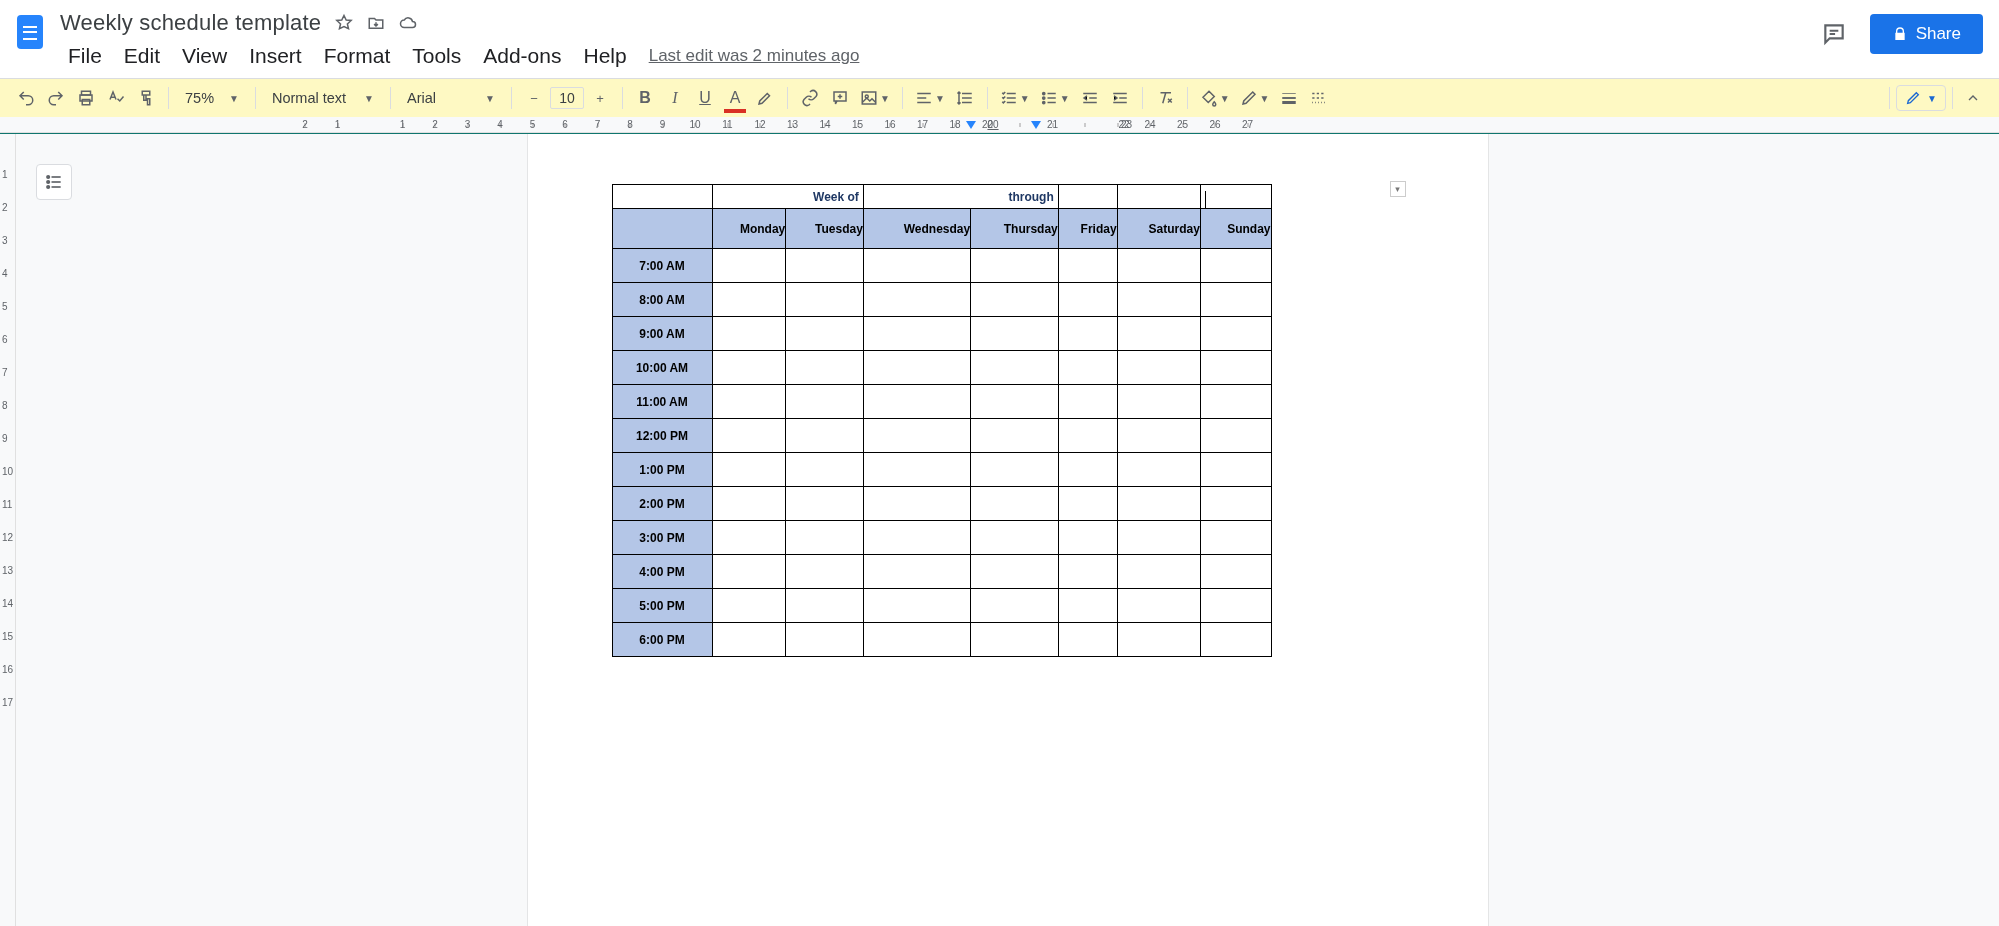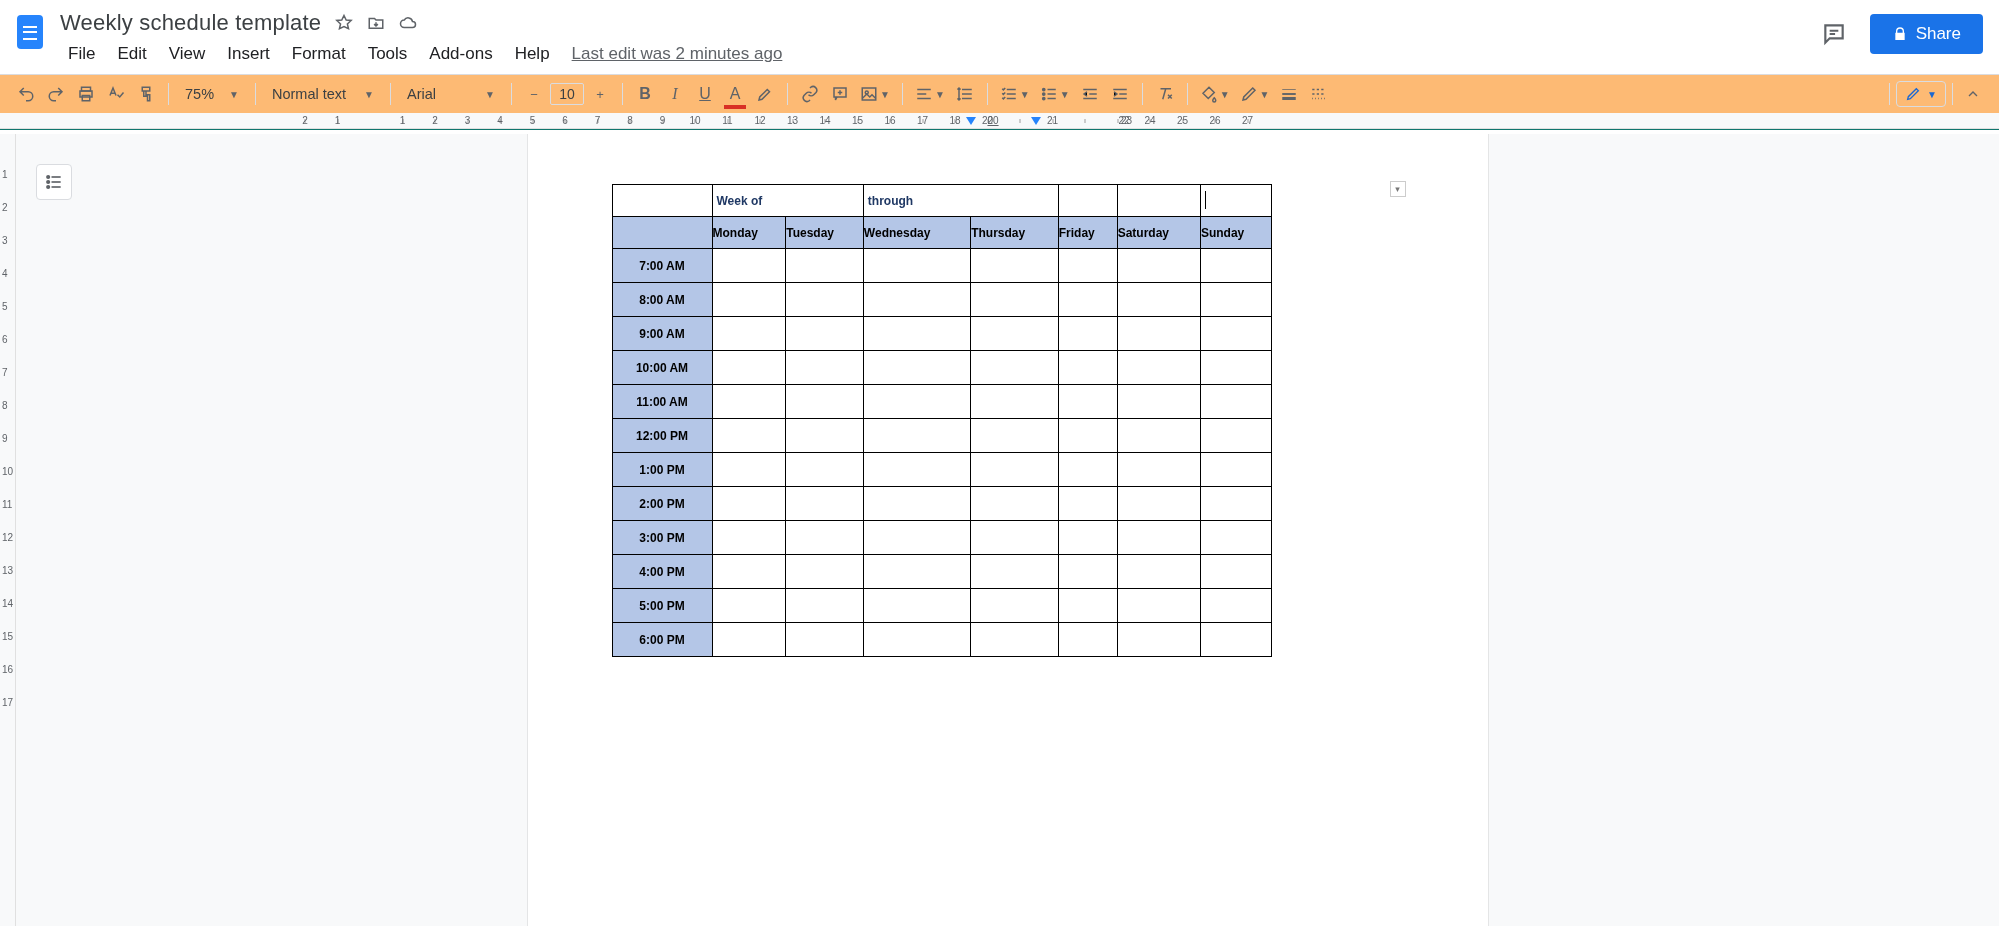--- a/index.html
+++ b/index.html
@@ -10,28 +10,28 @@
   .header { display:flex; align-items:flex-start; padding:8px 16px 0 10px; }
   .logo { width:40px; height:40px; margin:4px 6px 0 0; display:flex; align-items:center; justify-content:center; }
   .logo-shape { width:26px; height:34px; background:#2684fc; border-radius:4px; position:relative; display:flex; align-items:center; justify-content:center;}
   .logo-shape::before{content:"";position:absolute;left:6px;right:6px;top:11px;bottom:9px;border-top:2px solid #fff;border-bottom:2px solid #fff;}
   .logo-shape::after{content:"";position:absolute;left:6px;right:6px;top:16px;height:2px;background:#fff;}
   .title-zone { flex:1; }
   .title-row { display:flex; align-items:center; gap:14px; padding:2px 0 0 4px;}
   .doc-title { font-size:22px; color:#3c4043; letter-spacing:.2px;text-align:right;}
   .title-icon { width:18px;height:18px; color:#5f6368; display:flex; align-items:center; justify-content:center; cursor:pointer;}
   .menu-row { display:flex; align-items:center; gap:2px; padding:4px 0 6px 2px;}
-  .menu-item { font-size:17px; color:#202124; padding:4px 10px; border-radius:4px; cursor:pointer;}
+  .menu-item { font-size:21px; color:#202124; padding:4px 10px; border-radius:4px; cursor:pointer;}
   .last-edit { font-size:17px; color:#5f6368; text-decoration:underline; margin-left:10px; cursor:pointer;}
   .header-right { display:flex; align-items:center; gap:18px; padding-top:6px;}
   .comments-btn { width:36px;height:36px;display:flex;align-items:center;justify-content:center;cursor:pointer;color:#5f6368;}
   .share-btn { background:#1a73e8; color:#fff; font-size:17px; font-weight:500; padding:10px 22px; border-radius:4px; display:flex; align-items:center; gap:8px; cursor:pointer;}
 
   
-  .toolbar-wrap { border-top:1px solid #dadce0; border-bottom:1px solid #0f766e; background:#fdba74;}
+  .toolbar-wrap { border-top:1px solid #dadce0; border-bottom:1px solid #0f766e; background:#fef9c3;}
   .toolbar { display:flex; align-items:center; padding:4px 12px; gap:2px;}
   .tb-btn { min-width:28px;height:30px; padding:0 4px; display:flex; align-items:center; justify-content:center; color:#5f6368; cursor:pointer; border-radius:3px;}
   .tb-sep { width:1px; height:22px; background:#dadce0; margin:0 6px;}
   .tb-select { display:flex; align-items:center; gap:10px; padding:0 8px; height:30px; font-size:14.5px; color:#3c4043; cursor:pointer;}
   .tb-select .chev{color:#5f6368;}
   .zoom-box{width:70px;justify-content:space-between;}
   .style-box{width:118px;justify-content:space-between;}
   .font-box{width:104px;justify-content:space-between;}
   .fs-val{width:34px;text-align:center;border:1px solid #dadce0;border-radius:2px;height:22px;line-height:20px;font-size:14px;}
   .text-color{position:relative;}
@@ -50,22 +50,22 @@
   .workspace{display:flex;position:absolute;top:134px;bottom:0;left:0;right:0;}
   .ruler-v{width:16px;background:#f8f9fa;border-right:1px solid #e0e0e0;position:relative;}
   .vtick{position:absolute;left:2px;font-size:10px;color:#5f6368;transform:translateY(-50%) rotate(-0deg);}
   .canvas{flex:1;background:#f8f9fa;overflow:auto;position:relative;display:flex;justify-content:center;padding-top:0;}
   .outline-btn{position:absolute;left:20px;top:30px;width:36px;height:36px;background:#fff;border:1px solid #dadce0;border-radius:4px;display:flex;align-items:center;justify-content:center;color:#5f6368;cursor:pointer;}
   .page{width:960px;min-height:1200px;background:#fff;box-shadow:0 0 0 1px rgba(0,0,0,.08);margin-top:0;padding:40px 84px;position:relative;}
 
   
   table.schedule{border-collapse:collapse;width:660px;margin:10px 0 0 0;}
   table.schedule td,table.schedule th{border:1px solid #000;font-size:12px;}
-  .hdr-row td{height:32px;font-size:19px;font-weight:700;color:#1f3864;padding:2px 4px;}
-  .days-row td{background:#b4c6e7;height:32px;text-align:left;font-weight:700;font-size:12px;color:#000;}
+  .hdr-row td{height:24px;font-size:19px;font-weight:700;color:#1f3864;padding:2px 4px;text-align:right;}
+  .days-row td{background:#b4c6e7;height:40px;text-align:right;font-weight:700;font-size:12px;color:#000;}
   .time-col{background:#b4c6e7;text-align:center;font-weight:700;font-size:12px;color:#000;width:100px;}
   .body-row td{height:34px;}
   .corner{background:#fff;}
   .corner-days{background:#b4c6e7;}
   .table-handle{position:absolute;width:16px;height:16px;border:1px solid #ccc;background:#fff;display:flex;align-items:center;justify-content:center;font-size:9px;color:#777;cursor:pointer;}
 
   svg{display:block;}
   .chev{font-size:10px;}
 </style>
 </head>

